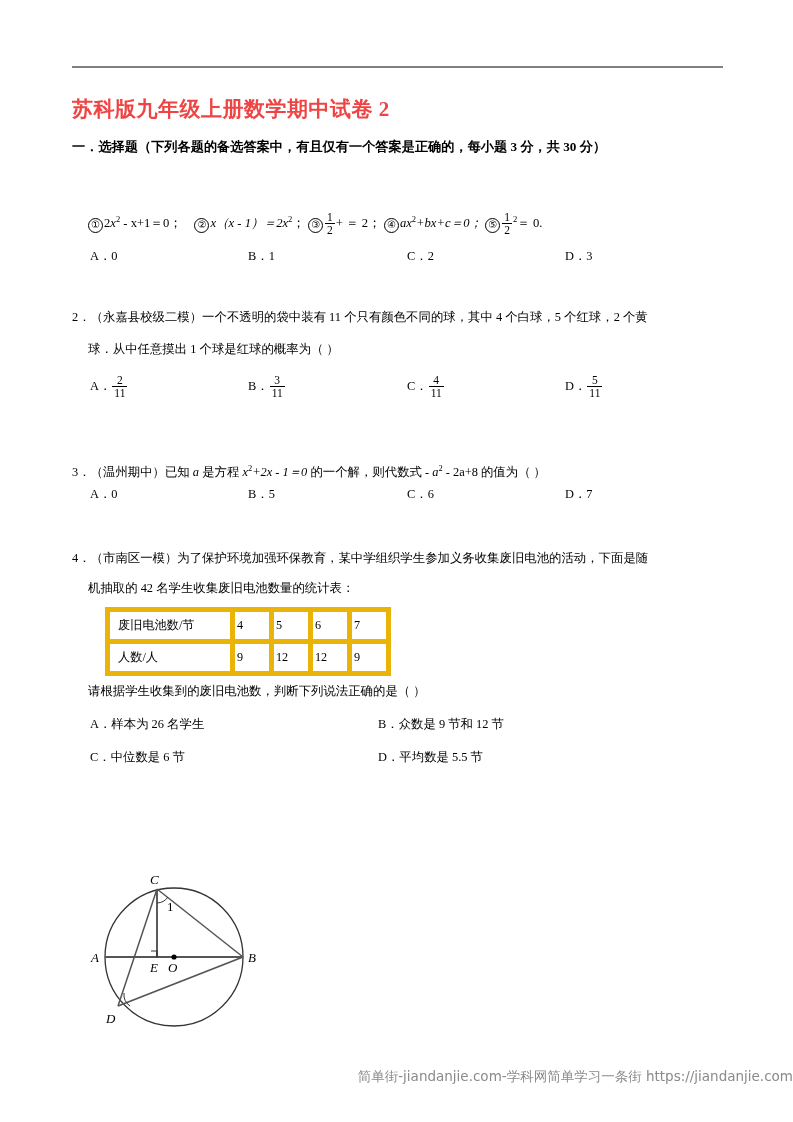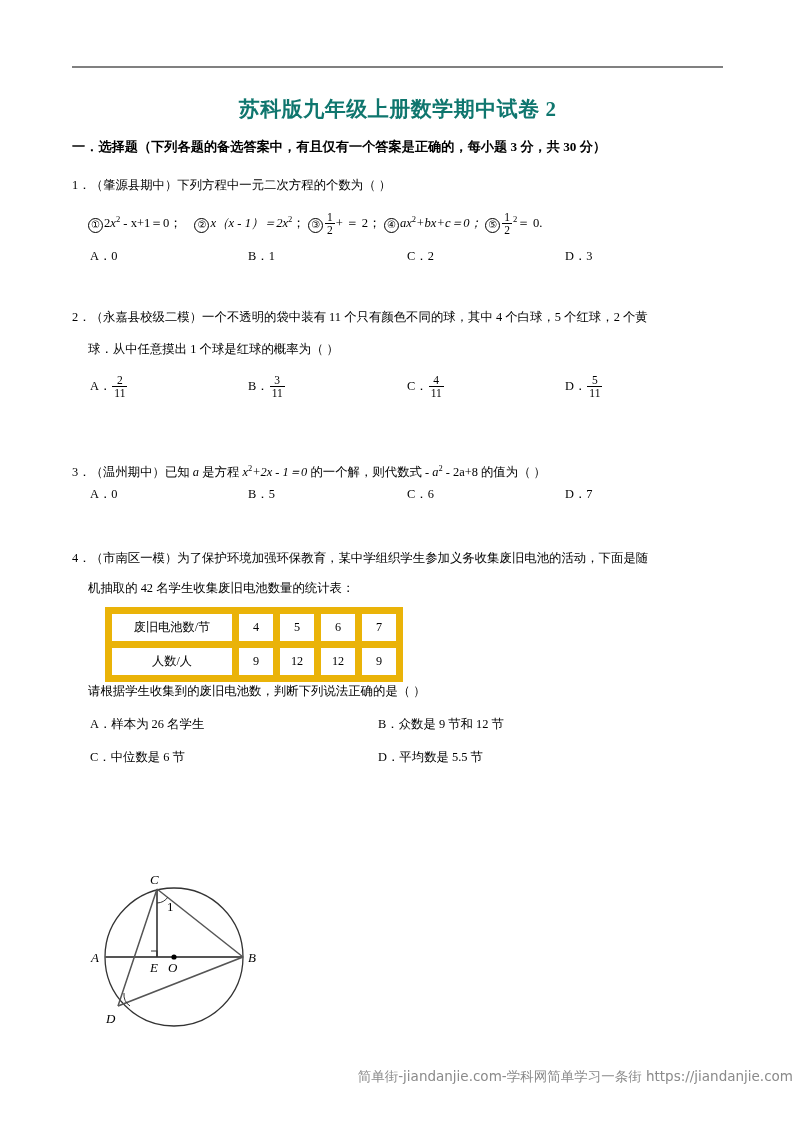--- a/index.html
+++ b/index.html
@@ -27,22 +27,22 @@
     top: 66px;
     width: 651px;
     height: 2px;
     background: #808080;
   }
   .doc-title {
     position: absolute;
     left: 72px;
     top: 95px;
     width: 651px;
-    text-align: center;
-    color: #0f766e;
+    text-align: left;
+    color: #ef4444;
     font-weight: bold;
     font-size: 21px;
     letter-spacing: 0.5px;
     font-family: "Liberation Serif", "DejaVu Serif", serif;
   }
   .section-head {
     position: absolute;
     left: 72px;
     top: 138px;
     width: 660px;
@@ -113,22 +113,21 @@
   sup.s { font-size: 0.68em; vertical-align: super; }
 
   table.stat {
     position: absolute;
     left: 105px;
     top: 607px;
     border-collapse: collapse;
     font-size: 12.2px;
   }
   table.stat td {
-    border: 7px solid #eab308;
-    text-align: center;
+    border: 5px solid #eab308;
     padding: 4px 2px;
     height: 19px;
   }
   table.stat td.label {
     width: 104px;
     padding: 4px 8px;
   }
   table.stat td.val { width: 30px; }
 
   .figure {
@@ -153,25 +152,20 @@
 <body>
 
 <div class="page">
 
   <div class="top-rule"></div>
 
   <div class="doc-title">苏科版九年级上册数学期中试卷 2</div>
 
   <div class="section-head">一．选择题（下列各题的备选答案中，有且仅有一个答案是正确的，每小题 3 分，共 30 分）</div>
 
-  <div class="q" style="top:176px;">
-    <span class="q-line">
-      <span>1</span>．<span>（肇源县期中）</span><span>下列方程中一元二次方程的个数为（      ）</span>
-    </span>
-  </div>
 
   <div class="eqline" style="top:212px;">
     <span class="circnum">①</span><span>2</span><i class="v">x</i><sup class="s">2</sup><span> - x+1＝0；</span>
     &nbsp;&nbsp;
     <span class="circnum">②</span><i class="v">x（x - 1）＝2x</i><sup class="s">2</sup><span>；</span>
     <span class="circnum">③</span><span class="frac"><span class="num">1</span><span class="den">2</span></span><span>+      ＝ 2；</span>
     <span class="circnum">④</span><i class="v">ax</i><sup class="s">2</sup><i class="v">+bx+c＝0；</i>
     <span class="circnum">⑤</span><span class="frac"><span class="num">1</span><span class="den">2</span></span><sup class="s">2</sup><span>＝ 0.</span>
   </div>
 

